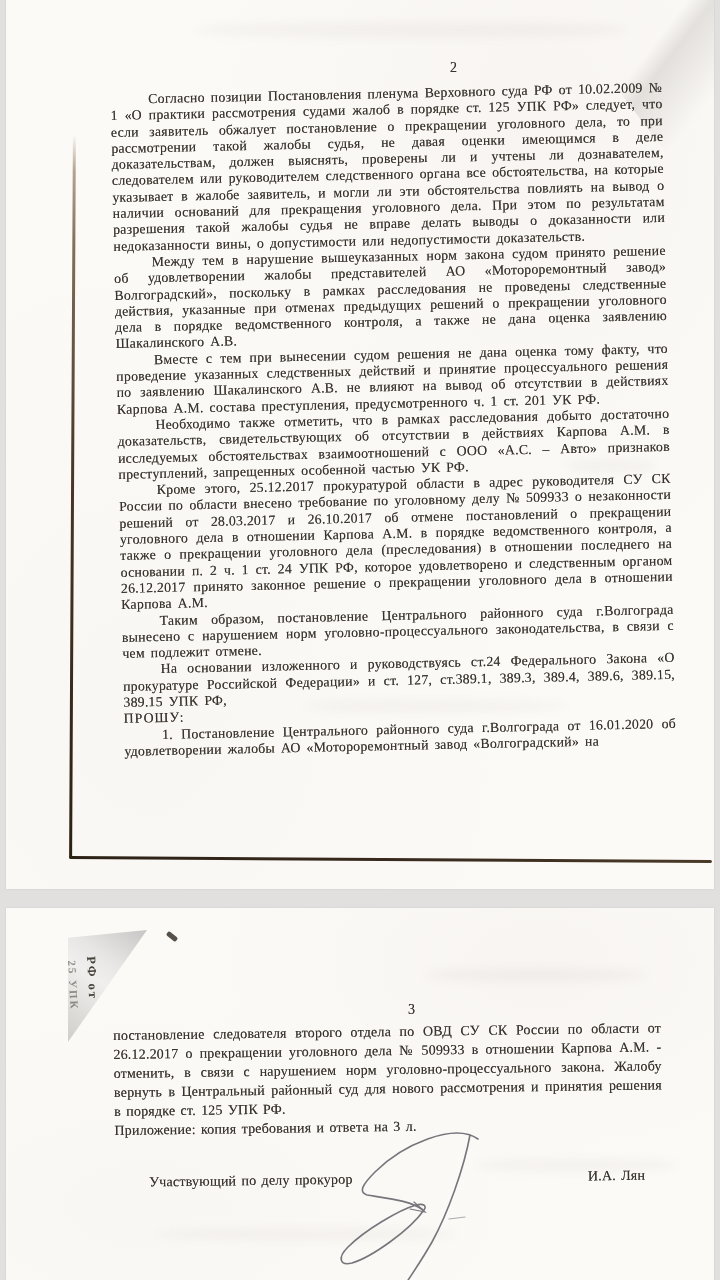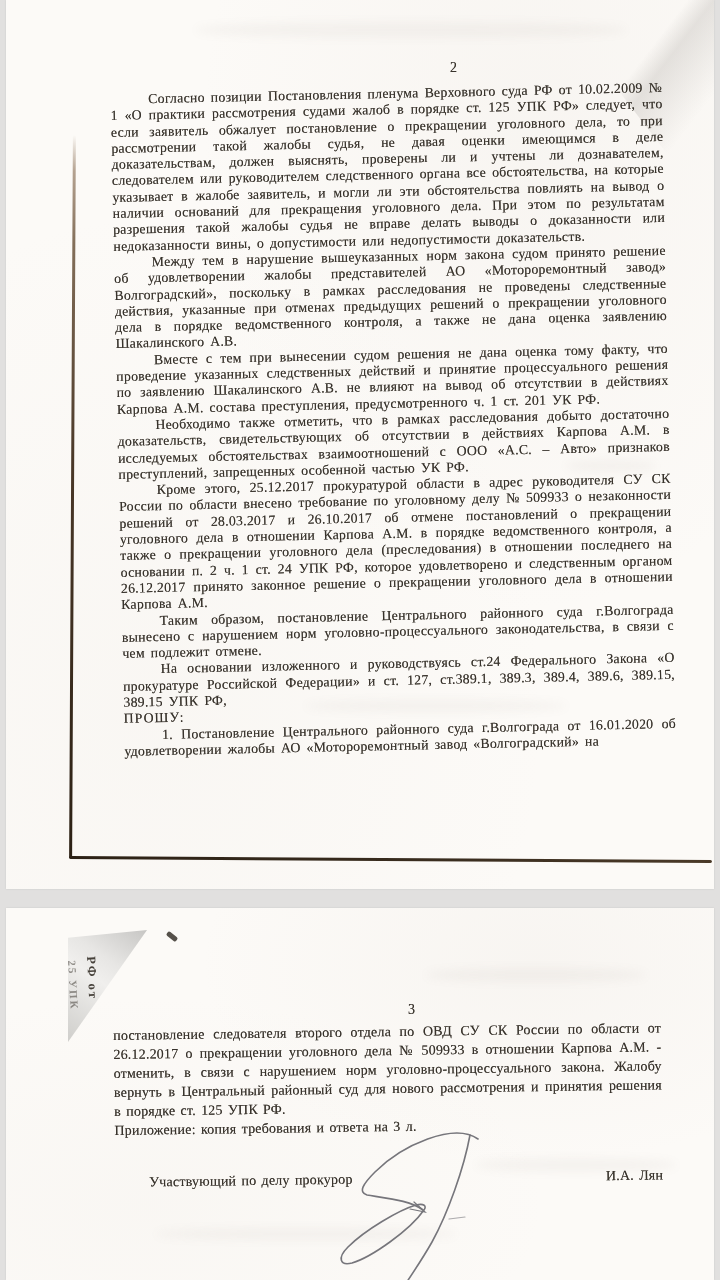--- a/index.html
+++ b/index.html
@@ -61,21 +61,21 @@
   .p3-pagenum{position:absolute;left:402px;top:94px;font-size:14px;}
   .p3-body{
     position:absolute;left:107px;top:118px;width:548px;
     transform:rotate(-.8deg);transform-origin:0 0;
     font-size:14px;line-height:19px;letter-spacing:.2px;word-spacing:1.5px;
   }
   .p3-body p{margin:0;text-align:justify;}
   .attachment-line{margin-top:16px;text-align:left;}
   .sign-row{display:flex;justify-content:space-between;margin-top:33px;}
   .signer-role{margin-left:34px;}
-  .signer-name{}
+  .signer-name{margin-right:18px;}
 
   .fold{
     position:absolute;left:62px;top:22px;width:104px;height:112px;
     clip-path:polygon(0 7%, 76% 0, 0 100%);
     background:linear-gradient(215deg,#bdbcba 0%,#e7e6e4 40%,#f0efed 55%,#cfcecb 100%);
   }
   .fold-tip{
     position:absolute;left:160px;top:26px;width:12px;height:5px;
     background:#55504a;transform:rotate(38deg);border-radius:2px;
   }

